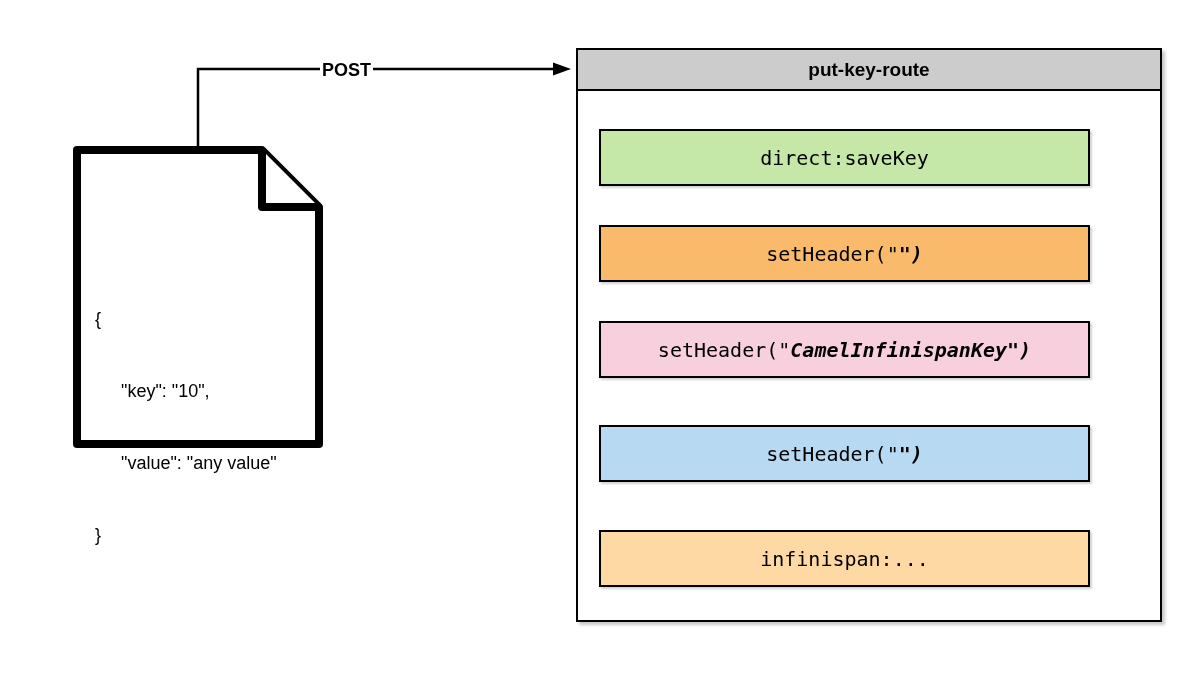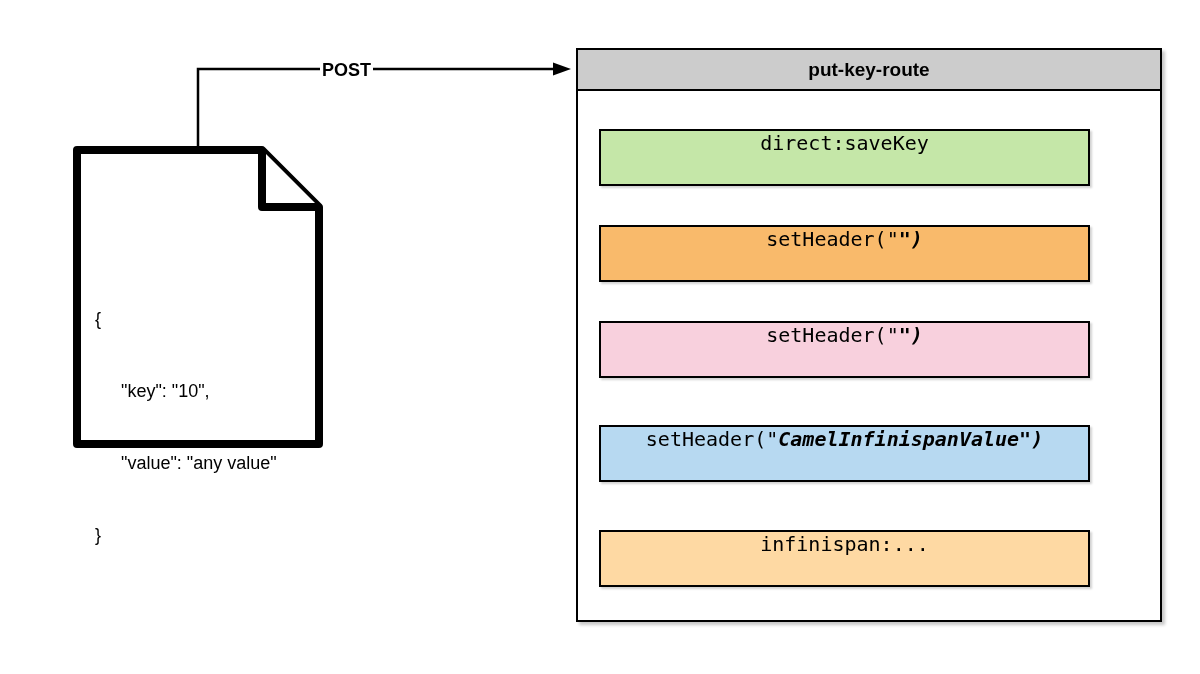--- a/index.html
+++ b/index.html
@@ -73,21 +73,21 @@
     color: #000000;
   }
   .step {
     position: absolute;
     left: 21px;
     width: 491px;
     height: 57px;
     box-sizing: border-box;
     border: 2px solid #000000;
     display: flex;
-    align-items: flex-start;
+    align-items: center;
     justify-content: center;
     font-family: "DejaVu Sans Mono", "Liberation Mono", monospace;
     font-size: 20px;
     color: #000000;
     white-space: pre;
     box-shadow: 2px 2px 2px rgba(0,0,0,0.18);
   }
   .step .emph {
     font-weight: bold;
     font-style: italic;
@@ -147,25 +147,25 @@
 
     <div class="step step-1" style="background-color: rgb(197, 231, 168);">
       <span>direct:saveKey</span><span class="emph"></span><span class="emph"></span>
     </div>
 
     <div class="step step-2" style="background-color: rgb(249, 186, 107);">
       <span>setHeader("</span><span class="emph">")</span>
     </div>
 
     <div class="step step-3" style="background-color: rgb(248, 208, 221);">
-      <span>setHeader("</span><span class="emph">")</span>
+      <span>setHeader("</span><span class="emph">CamelInfinispanKey</span><span class="emph">")</span>
     </div>
 
     <div class="step step-4" style="background-color: rgb(183, 217, 241);">
-      <span>setHeader("</span><span class="emph">CamelInfinispanValue</span><span class="emph">")</span>
+      <span>setHeader("</span><span class="emph">")</span>
     </div>
 
     <div class="step step-5" style="background-color: rgb(254, 217, 163);">
       <span>infinispan:...</span><span class="emph"></span><span class="emph"></span>
     </div>
   </div>
 
 </div>
 
 </body></html>

